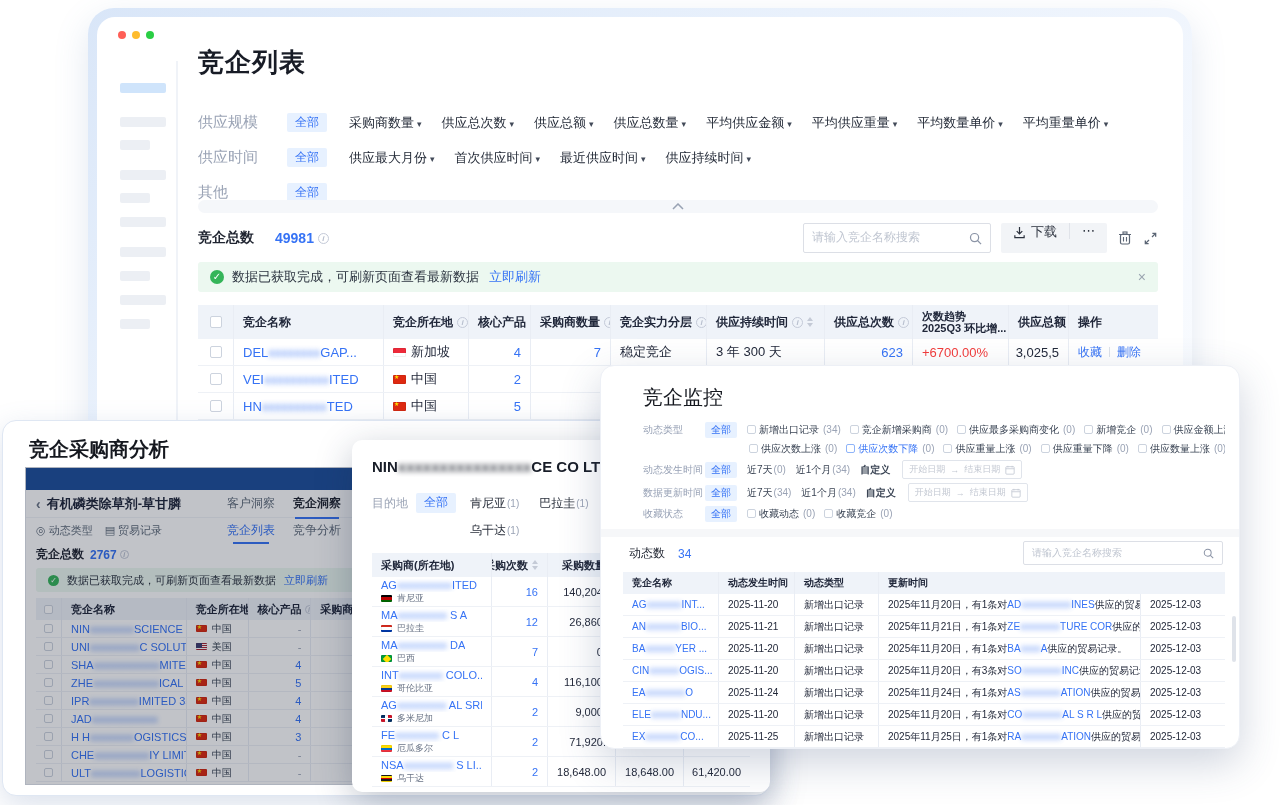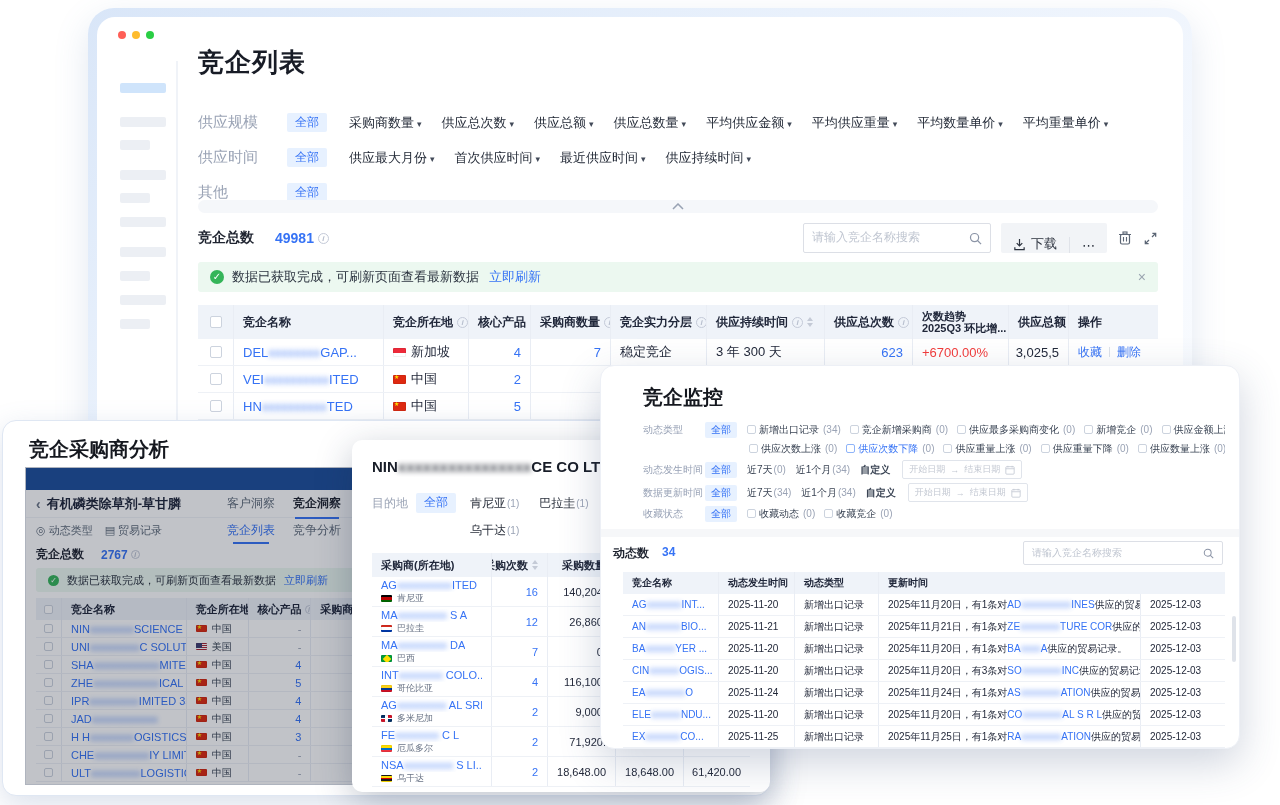--- a/index.html
+++ b/index.html
@@ -52,21 +52,21 @@
 .flab{width:89px;font-size:15px;color:#9aa3b5;flex:none}
 .filters .pill{margin-right:22px}
 .fitems{display:flex;gap:20px;align-items:center;flex:1;white-space:nowrap}
 .collapse{left:101px;top:183px;width:960px;height:13px;background:#f5f7fa;border-radius:7px;display:flex;align-items:center;justify-content:center;cursor:pointer}
 .stats-line{left:101px;top:212px;display:flex;align-items:center;font-size:14px;font-weight:bold;color:#1f2430}
 .stats-line .val{color:#3673f5;margin-left:21px}
 .toolbar{right:25px;top:206px;display:flex;align-items:center;gap:10px}
 .srch{display:flex;align-items:center;border:1px solid #dcdfe6;border-radius:2px;background:#fff;height:30px;width:188px;padding:0 8px}
 .srch input{border:0;outline:0;flex:1;font-size:12px;color:#333;font-family:Liberation Mono, monospace;min-width:0}
 .srch input::placeholder{color:#c0c6d1}
-.btngrp{display:flex;align-items:flex-end;background:#f2f4f7;border-radius:2px;height:30px}
+.btngrp{display:flex;align-items:flex-start;background:#f2f4f7;border-radius:2px;height:30px}
 .btngrp .btn{display:flex;align-items:center;gap:5px;padding:0 12px;font-size:13px;color:#2b313d;cursor:pointer}
 .gdiv{width:1px;height:16px;background:#e0e3e9}
 .tool-ic{color:#5c6675;cursor:pointer}
 .banner{background:#ecf8f0;border-radius:3px;display:flex;align-items:center;padding:0 12px;font-size:13px;color:#2b333f}
 .banner .chk{width:14px;height:14px;border-radius:50%;background:#35b559;color:#fff;font-size:10px;line-height:14px;text-align:center;margin-right:8px;flex:none}
 .banner .x{margin-left:auto;color:#9aa3af;font-size:14px;cursor:pointer}
 .m-banner{left:101px;top:245px;width:960px;height:30px}
 
 .trow{display:flex;align-items:center;border-bottom:1px solid #eef1f6;background:#fff}
 .th-row{background:#eff3f9;border-bottom:0;font-weight:bold}
@@ -91,21 +91,21 @@
 .crumb .bk{color:#6a7486;font-size:14px}
 .tabs{position:absolute;left:201px;display:flex;gap:18px;font-size:12px;color:#5f6b7a}
 .tabs .act{color:#1f2430;font-weight:bold;position:relative}
 .tabs .act::after{content:"";position:absolute;left:2px;right:2px;bottom:-7px;height:2px;background:#3673f5}
 .t-row2{height:24px;display:flex;align-items:center;padding:0 10px;position:relative}
 .minis{display:flex;gap:12px;font-size:11px;color:#5f6b7a}
 .subtabs{position:absolute;left:201px;display:flex;gap:18px;font-size:12px;color:#5f6b7a}
 .subtabs .act{color:#3673f5;position:relative}
 .subtabs .act::after{content:"";position:absolute;left:6px;right:6px;bottom:-5px;height:2px;background:#3673f5}
 .a-stats{padding:4px 10px 0;display:flex;align-items:center;font-size:12px;font-weight:bold;color:#1f2430}
-.a-stats .val{color:#3673f5;margin-left:17px}
+.a-stats .val{color:#3673f5;margin-left:6px}
 .a-banner{margin:5px 10px;height:24px;font-size:11px}
 .atable{margin:6px 10px 0;font-size:11px}
 .atable .th-row{height:22px;color:#20273a}
 .atable .trow:not(.th-row){height:18px}
 .ac0{width:26px;justify-content:center}.ac1{width:125px}.ac2{width:62px}.ac3{width:63px}.ac4{width:428px}
 .ctry{font-size:10px;color:#3a4454;display:flex;align-items:center}
 .dash{color:#9aa3b5}
 .dim{position:absolute;left:22px;top:46px;width:724px;height:318px;background:rgba(17,25,41,.26);z-index:6}
 
 .bmodal{left:352px;top:440px;width:418px;height:352px;background:#fff;border-radius:10px;box-shadow:0 10px 36px rgba(30,45,80,.28);z-index:30;padding:18px 20px;overflow:hidden}
@@ -116,35 +116,35 @@
 .dests{display:flex;flex-wrap:wrap;gap:6px 20px;width:300px;line-height:20px;color:#2b313d}
 .cnt{color:#9aa3b5;font-size:10px;margin-left:1px}
 .btable{margin-top:12px;font-size:11px}
 .btable .th-row{height:24px;color:#20273a}
 .btable .trow:not(.th-row){height:30px}
 .bc0{width:120px}.bc1{width:56px}.bc2{width:68px}.bc3{width:68px}.bc4{width:66px}
 .buyer{display:flex;flex-direction:column;justify-content:center;line-height:13px;overflow:hidden}
 .buyer .ctry{font-size:9px;color:#6a7486}
 
 .monitor{left:600px;top:365px;width:640px;height:384px;background:#fff;border:1px solid #edf0f6;border-radius:14px;box-shadow:0 14px 40px rgba(55,75,115,.24);z-index:40;overflow:hidden}
-.mo-title{left:42px;top:18px;font-size:20px;font-weight:bold;color:#15181f}
+.mo-title{left:42px;top:18px;font-size:20px;font-weight:normal;color:#15181f}
 .mo-filters{left:42px;top:54px;right:14px}
 .mrow{display:flex;align-items:center;height:19px;font-size:10px;white-space:nowrap}
 .mrow.tall{height:23px}
 .mlab{width:62px;color:#98a2b6;flex:none}
 .mrow .pill{margin-right:10px;flex:none}
 .mindent{width:106px;flex:none}
 .mitems{display:flex;gap:9px;align-items:center;overflow:hidden}
 .mitem{display:flex;align-items:center;gap:3px;color:#3a4454;cursor:pointer}
 .mitem.hl{color:#3673f5}.mitem.hl .cbx{border-color:#8fb4f9}
 .qopt{color:#3a4454;margin-right:10px;cursor:pointer}
 .dinp{display:flex;align-items:center;gap:5px;border:1px solid #e0e4eb;border-radius:2px;height:19px;padding:0 6px;color:#c3c8d2;font-size:9px;margin-left:2px}
 .dinp .arr{color:#c3c8d2}
 .band{left:0;right:0;top:163px;height:8px;background:#f6f7f9}
-.mo-stats{left:12px;top:179px;display:flex;align-items:flex-start;font-size:12px;font-weight:bold;color:#1f2430}
+.mo-stats{left:28px;top:179px;display:flex;align-items:center;font-size:12px;font-weight:normal;color:#1f2430}
 .mo-stats .val{color:#3673f5;margin-left:13px}
 .mo-srch{right:16px;top:175px;width:200px;height:24px}
 .mo-srch input{font-size:10px}
 .ntable{left:22px;top:206px;width:602px;font-size:10px}
 .ntable .th-row{height:22px;color:#20273a}
 .ntable .trow:not(.th-row){height:22px}
 .nc0{width:96px}.nc1{width:76px}.nc2{width:84px}.nc3{width:262px}.nc4{width:84px}
 .scrollbar{right:3px;top:250px;width:4px;height:46px;border-radius:2px;background:#dfe3ea;z-index:41}
 </style>
 </head>

